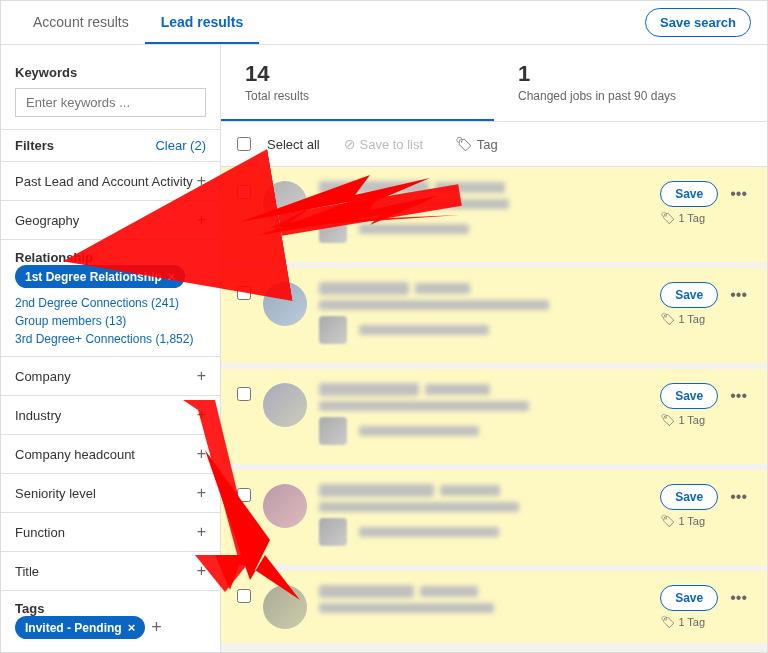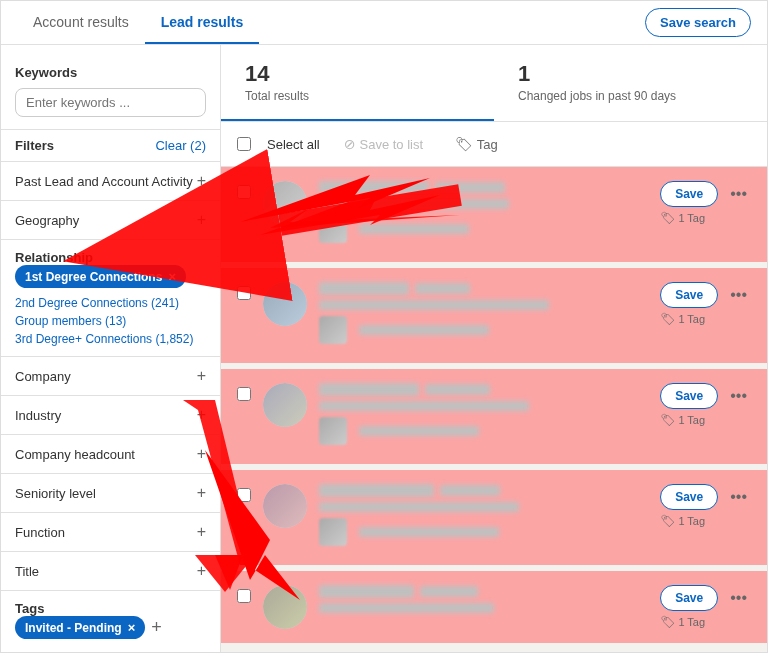--- a/index.html
+++ b/index.html
@@ -14,21 +14,21 @@
     .header-tab.active { color: #0a66c2; border-bottom: 2px solid #0a66c2; font-weight: 600; }
     .save-search-btn { border: 1px solid #0a66c2; color: #0a66c2; background: #fff; padding: 6px 14px; border-radius: 16px; font-size: 13px; cursor: pointer; font-weight: 600; }
 
     
     .main-layout { display: flex; height: calc(653px - 44px); }
 
     
     .sidebar { width: 220px; background: #fff; border-right: 1px solid #e0e0e0; overflow-y: auto; padding: 12px 0; flex-shrink: 0; }
     .keywords-section { padding: 8px 14px 12px; }
     .keywords-label { font-size: 13px; font-weight: 600; color: #333; margin-bottom: 8px; }
-    .keywords-input { width: 100%; border: 1px solid #ccc; border-radius: 8px; padding: 6px 10px; font-size: 13px; color: #999; }
+    .keywords-input { width: 100%; border: 1px solid #ccc; border-radius: 0; padding: 6px 10px; font-size: 13px; color: #999; }
 
     .filters-header { display: flex; justify-content: space-between; align-items: center; padding: 8px 14px; border-top: 1px solid #e0e0e0; }
     .filters-label { font-weight: 600; font-size: 13px; }
     .clear-link { color: #0a66c2; font-size: 13px; cursor: pointer; }
 
     .filter-item { display: flex; justify-content: space-between; align-items: center; padding: 10px 14px; border-top: 1px solid #e0e0e0; cursor: pointer; }
     .filter-item-label { font-size: 13px; font-weight: 500; color: #333; }
     .filter-plus { color: #666; font-size: 16px; }
 
     .relationship-section { padding: 10px 14px; border-top: 1px solid #e0e0e0; }
@@ -57,21 +57,21 @@
 
     
     .action-bar { display: flex; align-items: center; padding: 10px 16px; background: #fff; border-bottom: 1px solid #e0e0e0; gap: 16px; }
     .select-all-cb { width: 14px; height: 14px; cursor: pointer; }
     .action-btn { display: flex; align-items: center; gap: 4px; color: #666; font-size: 13px; cursor: pointer; background: none; border: none; padding: 4px 8px; }
     .action-btn.disabled { color: #bbb; cursor: default; }
     .action-icon { font-size: 14px; }
 
     
     .lead-list { background: #f3f2ef; }
-    .lead-card { display: flex; align-items: flex-start; background: #fca5a5; margin-bottom: 6px; padding: 14px 16px; gap: 12px; }
+    .lead-card { display: flex; align-items: flex-start; background: #fef9c3; margin-bottom: 6px; padding: 14px 16px; gap: 12px; }
     .lead-cb { margin-top: 4px; width: 14px; height: 14px; cursor: pointer; flex-shrink: 0; }
     .lead-avatar { width: 44px; height: 44px; border-radius: 50%; background: #ccc; flex-shrink: 0; overflow: hidden; display: flex; align-items: center; justify-content: center; }
     .avatar-placeholder { width: 100%; height: 100%; background: linear-gradient(135deg, #b0b0b0, #d0d0d0); border-radius: 50%; }
     .lead-info { flex: 1; min-width: 0; }
     .lead-name-row { display: flex; align-items: center; gap: 6px; margin-bottom: 3px; }
     .lead-name { color: #0a66c2; font-weight: 600; font-size: 13px; background: #b0b0b0; height: 13px; border-radius: 2px; width: 120px; display: inline-block; filter: blur(3px); }
     .lead-badge { background: #b0b0b0; height: 11px; border-radius: 2px; width: 60px; display: inline-block; filter: blur(2px); }
     .lead-sub-avatar { width: 28px; height: 28px; border-radius: 4px; background: linear-gradient(135deg, #aaa, #ccc); display: inline-block; margin-right: 6px; filter: blur(1px); }
     .lead-actions { display: flex; align-items: flex-start; gap: 8px; flex-shrink: 0; }
     .save-btn { border: 1px solid #0a66c2; color: #0a66c2; background: #fff; padding: 5px 14px; border-radius: 16px; font-size: 12px; cursor: pointer; font-weight: 600; }
@@ -115,21 +115,21 @@
       </div>
 
       <div class="filter-item">
         <span class="filter-item-label">Geography</span>
         <span class="filter-plus">+</span>
       </div>
 
       <div class="relationship-section">
         <div class="relationship-label">Relationship</div>
         <div class="degree-chip">
-          <span>1st Degree Connections</span>
+          <span>1st Degree Relationship</span>
           <span class="degree-chip-x">×</span>
         </div>
         <div class="degree-links">
           <a class="degree-link">2nd Degree Connections (241)</a>
           <a class="degree-link">Group members (13)</a>
           <a class="degree-link">3rd Degree+ Connections (1,852)</a>
         </div>
       </div>
 
       <div class="filter-item">

